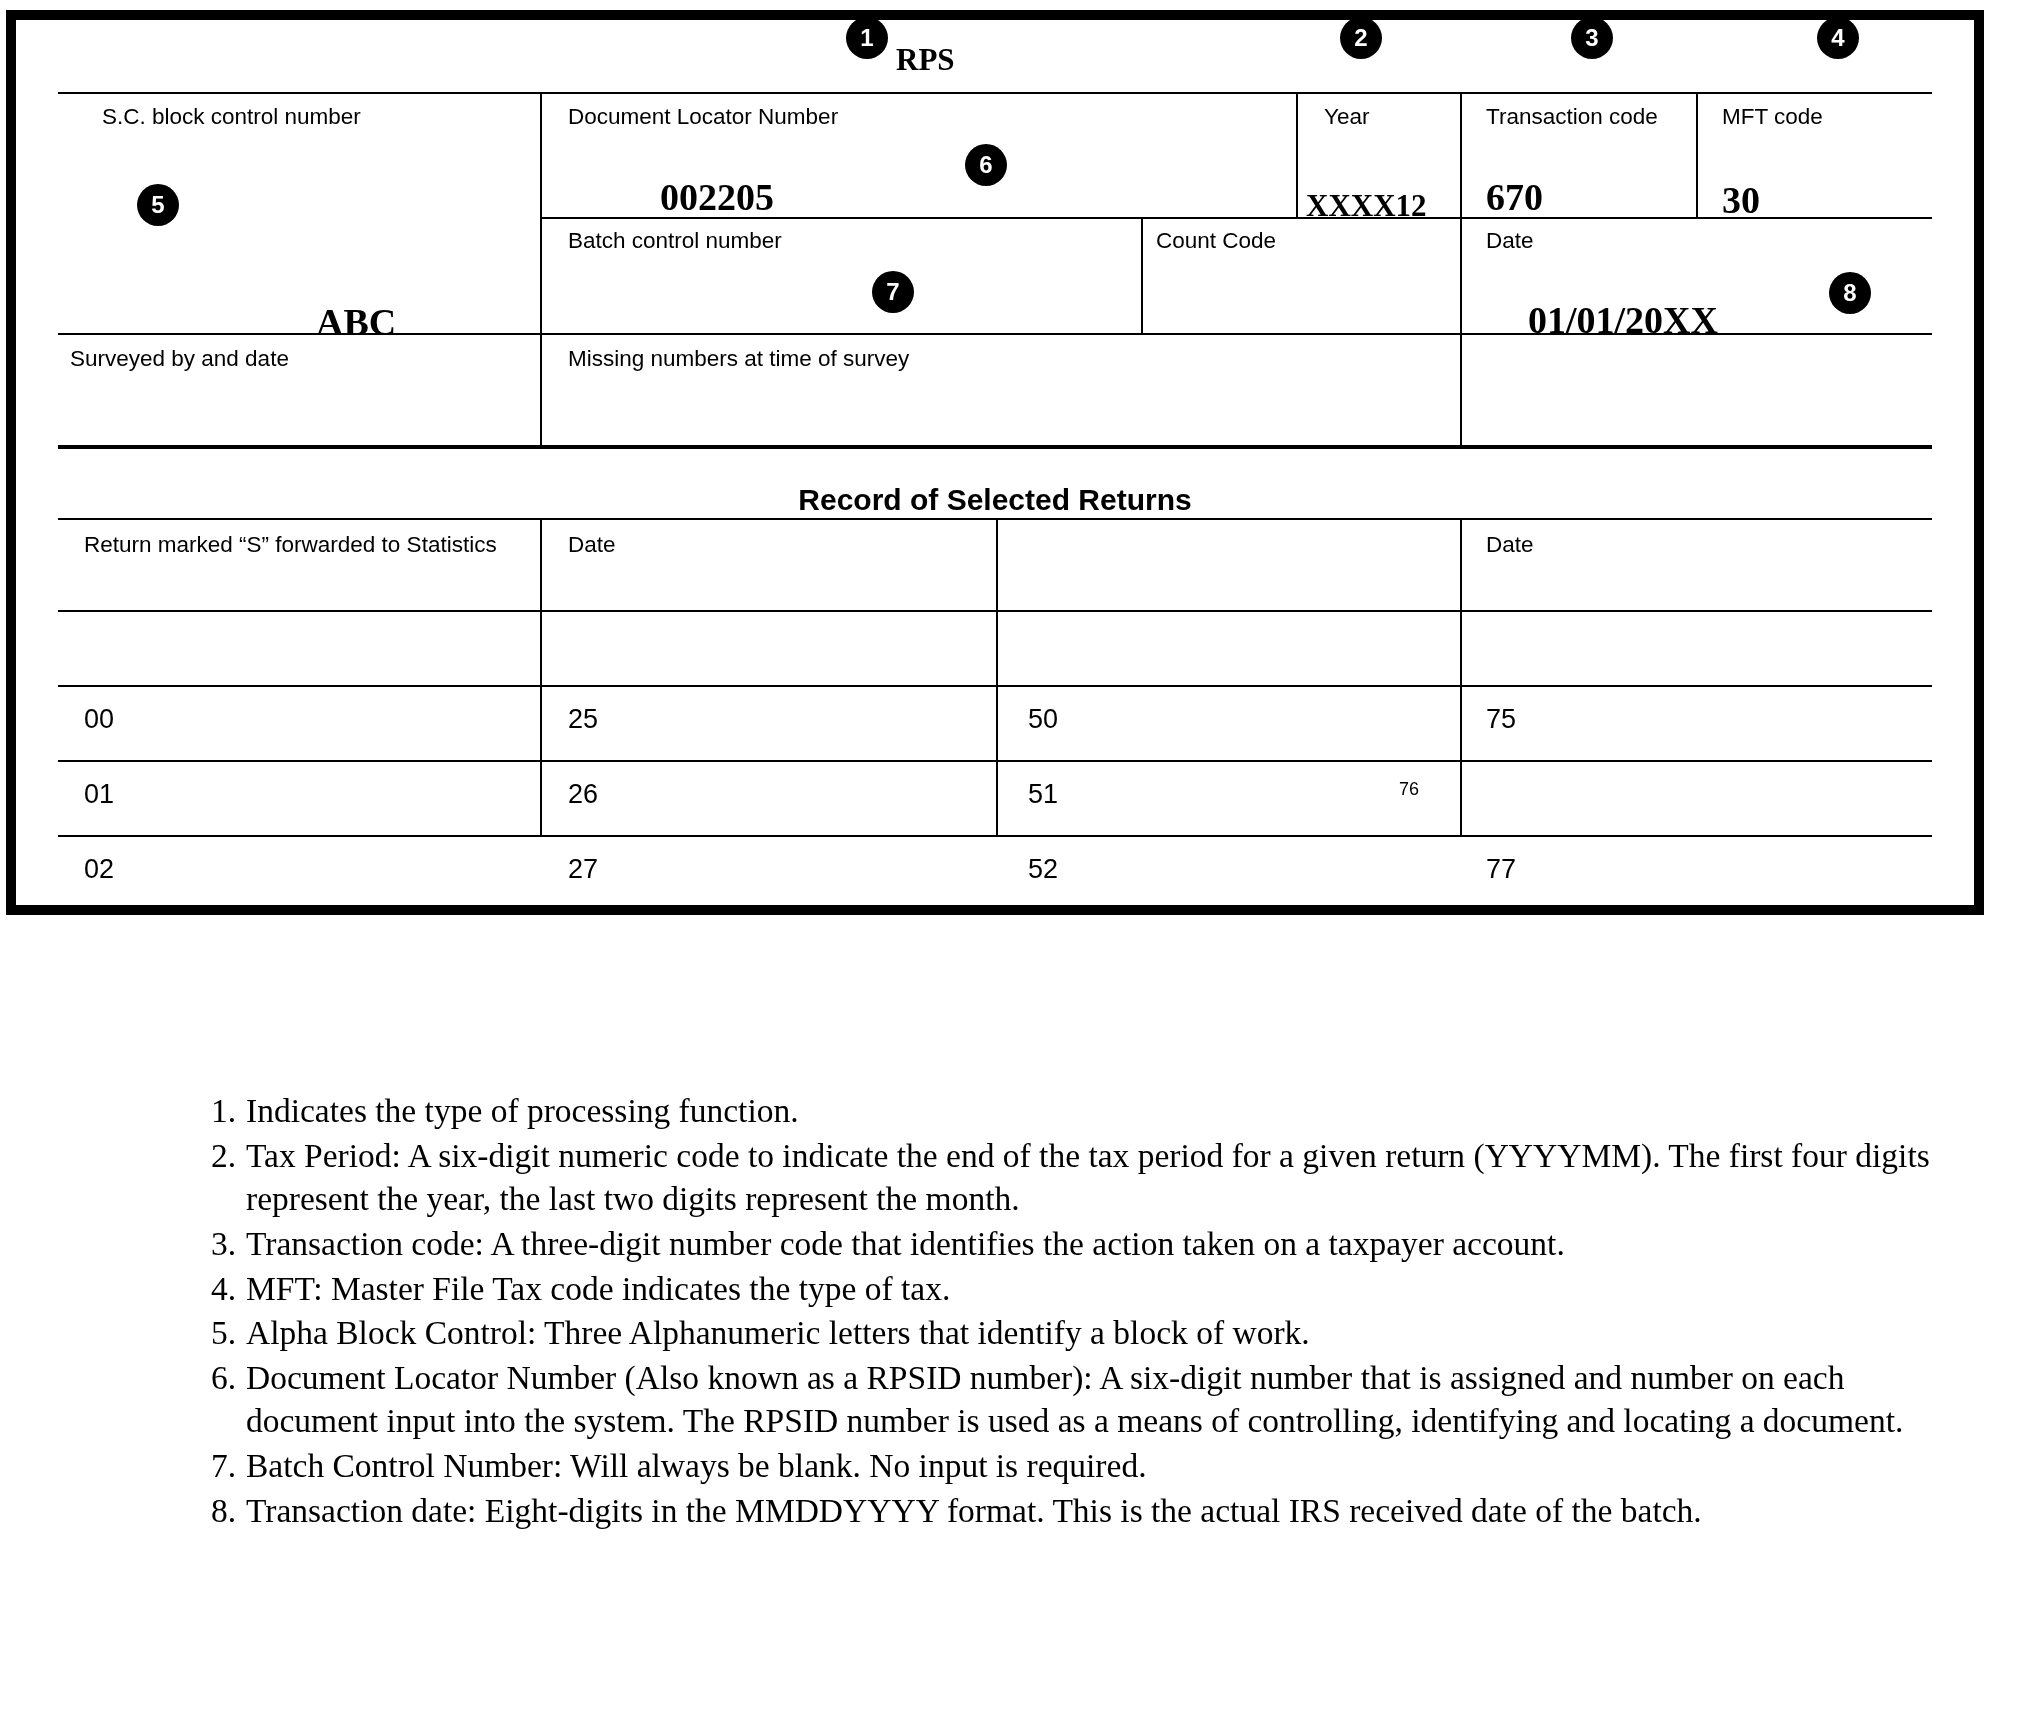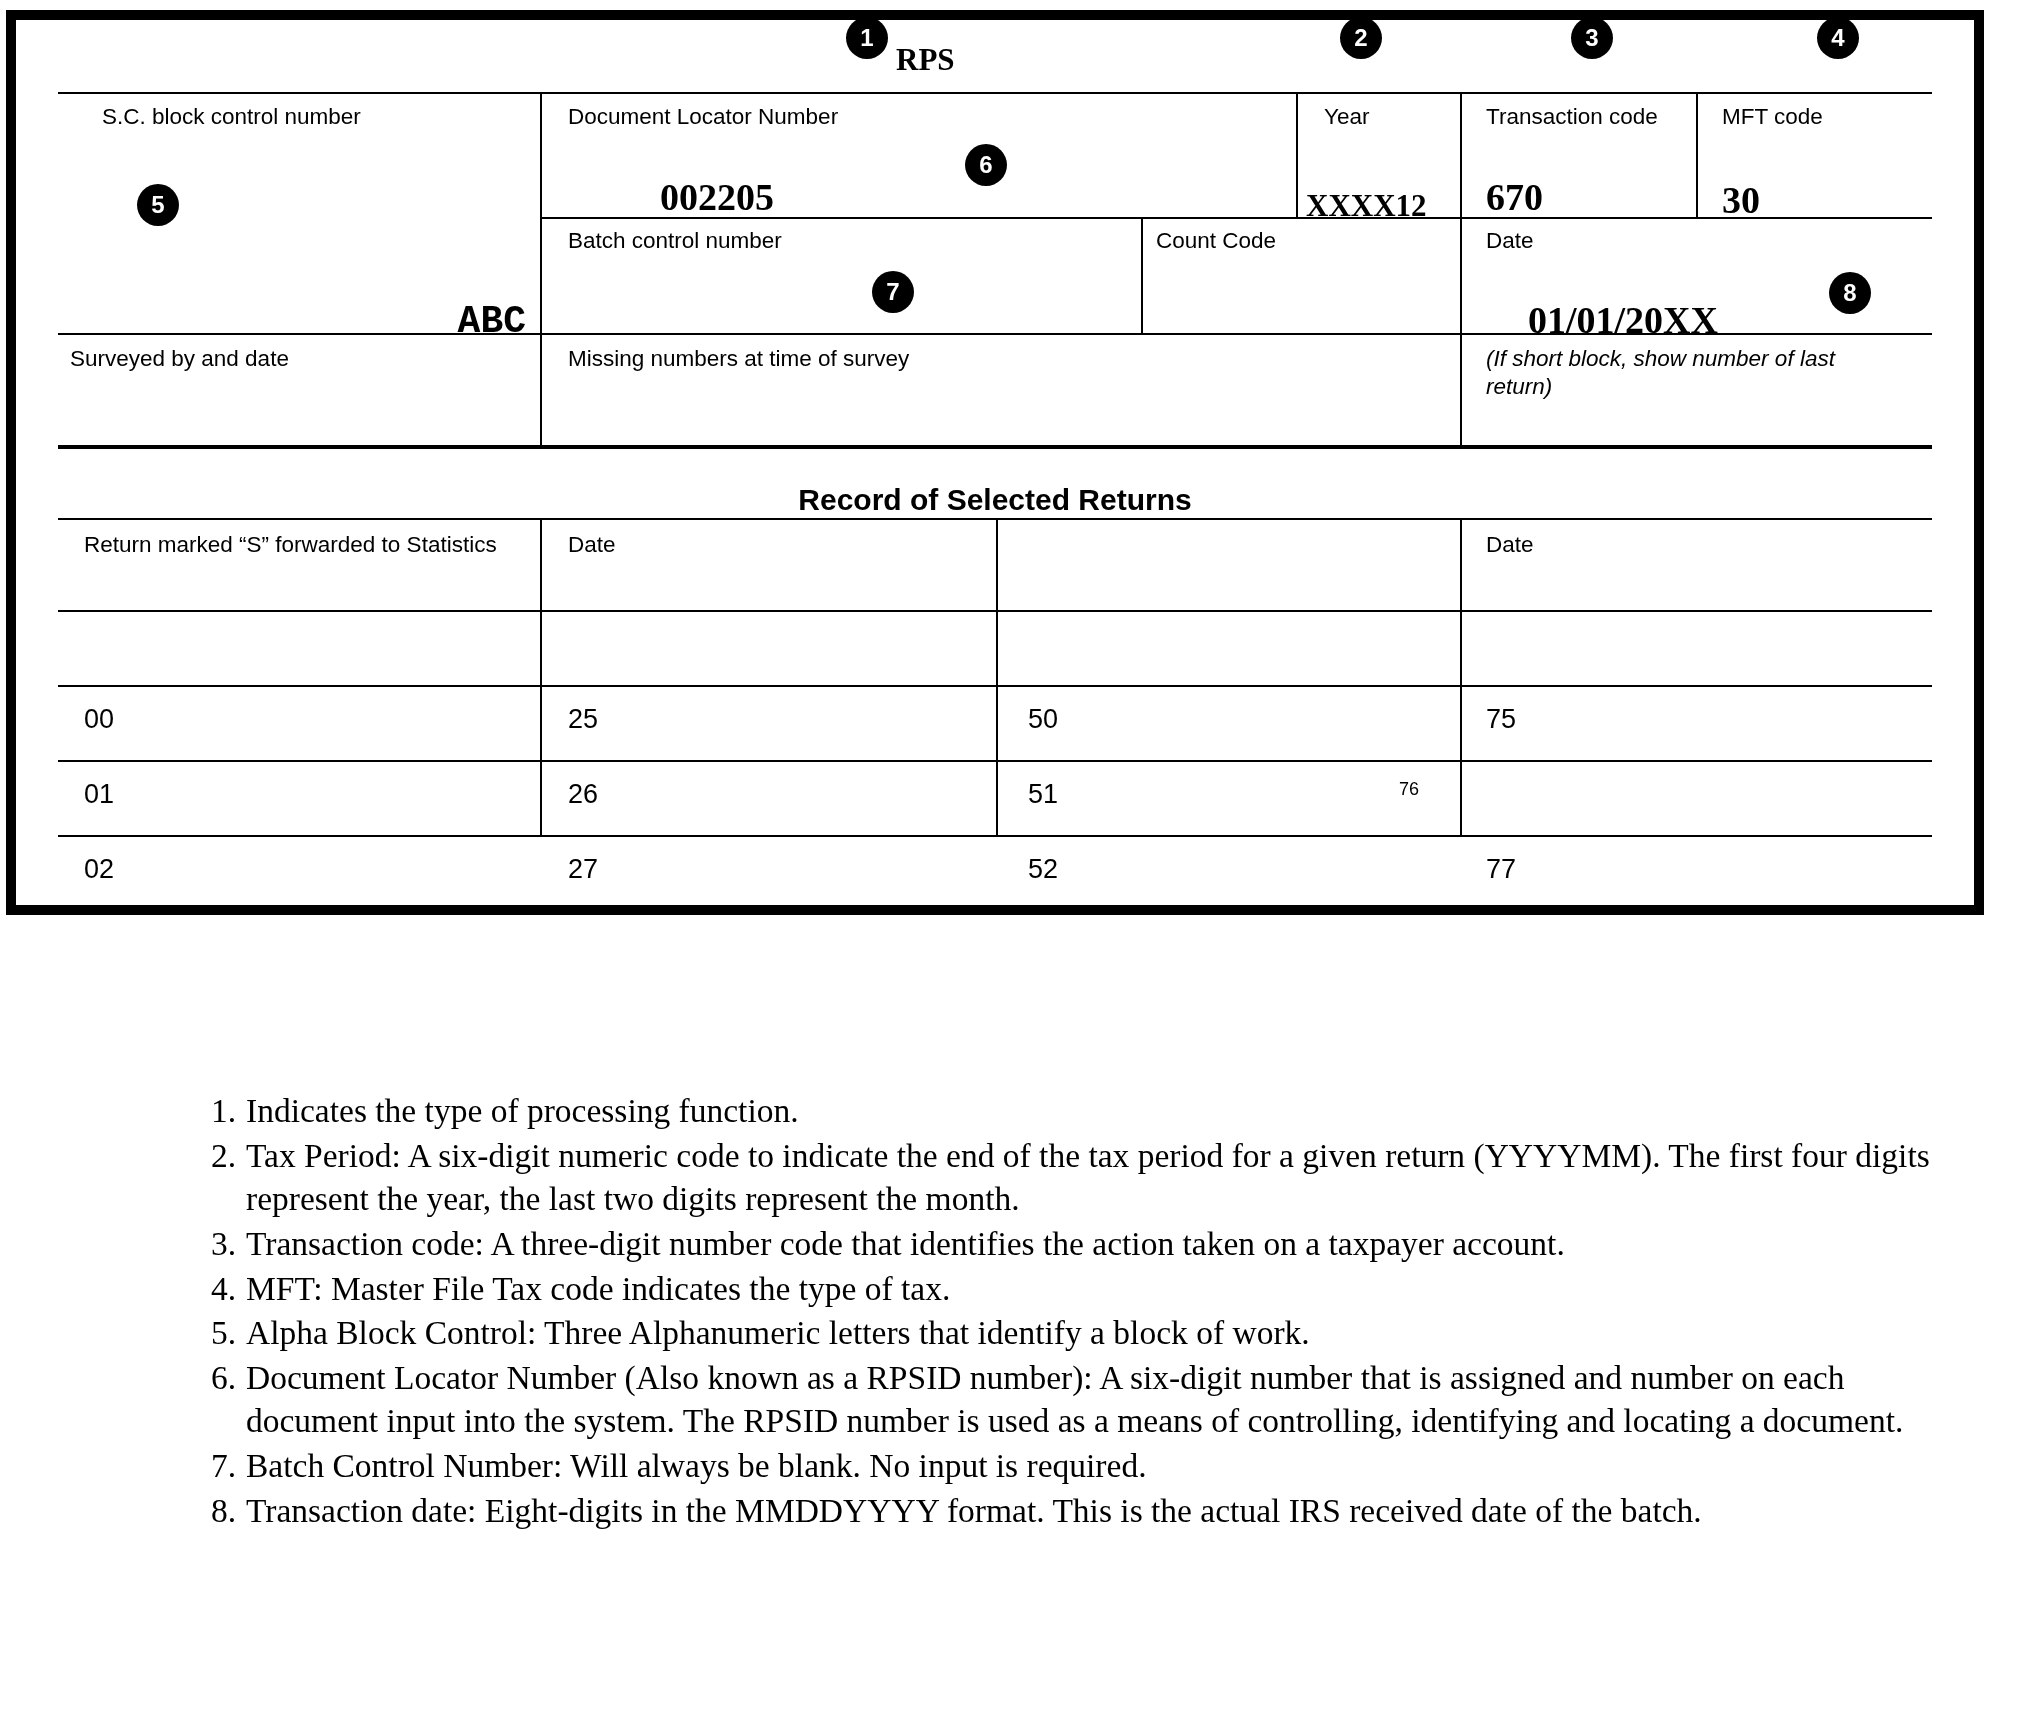--- a/index.html
+++ b/index.html
@@ -149,21 +149,21 @@
       <div class="vline" style="left:1444px; top:197px; height:116px;"></div>
       <div class="vline" style="left:524px; top:313px; height:112px;"></div>
       <div class="vline" style="left:1444px; top:313px; height:112px;"></div>
 
       <div class="vline" style="left:524px; top:498px; height:317px;"></div>
       <div class="vline" style="left:980px; top:498px; height:317px;"></div>
       <div class="vline" style="left:1444px; top:498px; height:317px;"></div>
 
       <div class="lbl" style="position:absolute; left:54px; top:84px;margin-left:32px;">S.C. block control number</div>
 
-      <div class="val-serif-lg" style="position:absolute; left:300px; top:280px; width:210px; text-align:right;font-family:Liberation Mono, monospace;">ABC</div>
+      <div class="val-serif-lg" style="position:absolute; left:300px; top:280px; width:210px; ">ABC</div>
 
       <div class="lbl" style="position:absolute; left:552px; top:84px;">Document Locator Number</div>
       <div class="val-serif-lg" style="position:absolute; left:644px; top:155px;">002205</div>
 
       <div class="lbl" style="position:absolute; left:1308px; top:84px;">Year</div>
       <div class="val-serif" style="position:absolute; left:1290px; top:168px;">XXXX12</div>
 
       <div class="lbl" style="position:absolute; left:1470px; top:84px;">Transaction code</div>
       <div class="val-serif-lg" style="position:absolute; left:1470px; top:155px;">670</div>
 
@@ -174,21 +174,20 @@
       <div class="val-serif" style="position:absolute; left:552px; top:268px; width:540px;"></div>
 
       <div class="lbl" style="position:absolute; left:1140px; top:208px;">Count Code</div>
       <div class="val-serif" style="position:absolute; left:1140px; top:268px; width:280px;"></div>
 
       <div class="lbl" style="position:absolute; left:1470px; top:208px;">Date</div>
       <div class="val-serif-lg" style="position:absolute; left:1512px; top:278px;">01/01/20XX</div>
 
       <div class="lbl" style="position:absolute; left:54px; top:326px;">Surveyed by and date</div>
       <div class="lbl" style="position:absolute; left:552px; top:326px;">Missing numbers at time of survey</div>
-      <div class="italic-note" style="position:absolute; left:1470px; top:325px; width:400px;">(If short block, show number of last return)</div>
 
       <div style="position:absolute; left:42px; top:463px; width:1874px; text-align:center; font-size:30px; font-weight:bold;">Record of Selected Returns</div>
 
       <div class="lbl" style="position:absolute; left:68px; top:512px; width:420px;">Return marked “S” forwarded to Statistics</div>
       <div class="lbl" style="position:absolute; left:552px; top:512px;">Date</div>
       <div class="lbl" style="position:absolute; left:1470px; top:512px;">Date</div>
 
       <div class="lbl" style="position:absolute; left:68px; top:615px;"></div>
       <div class="lbl" style="position:absolute; left:552px; top:615px;"></div>
       <div class="lbl" style="position:absolute; left:1012px; top:615px;"></div>

